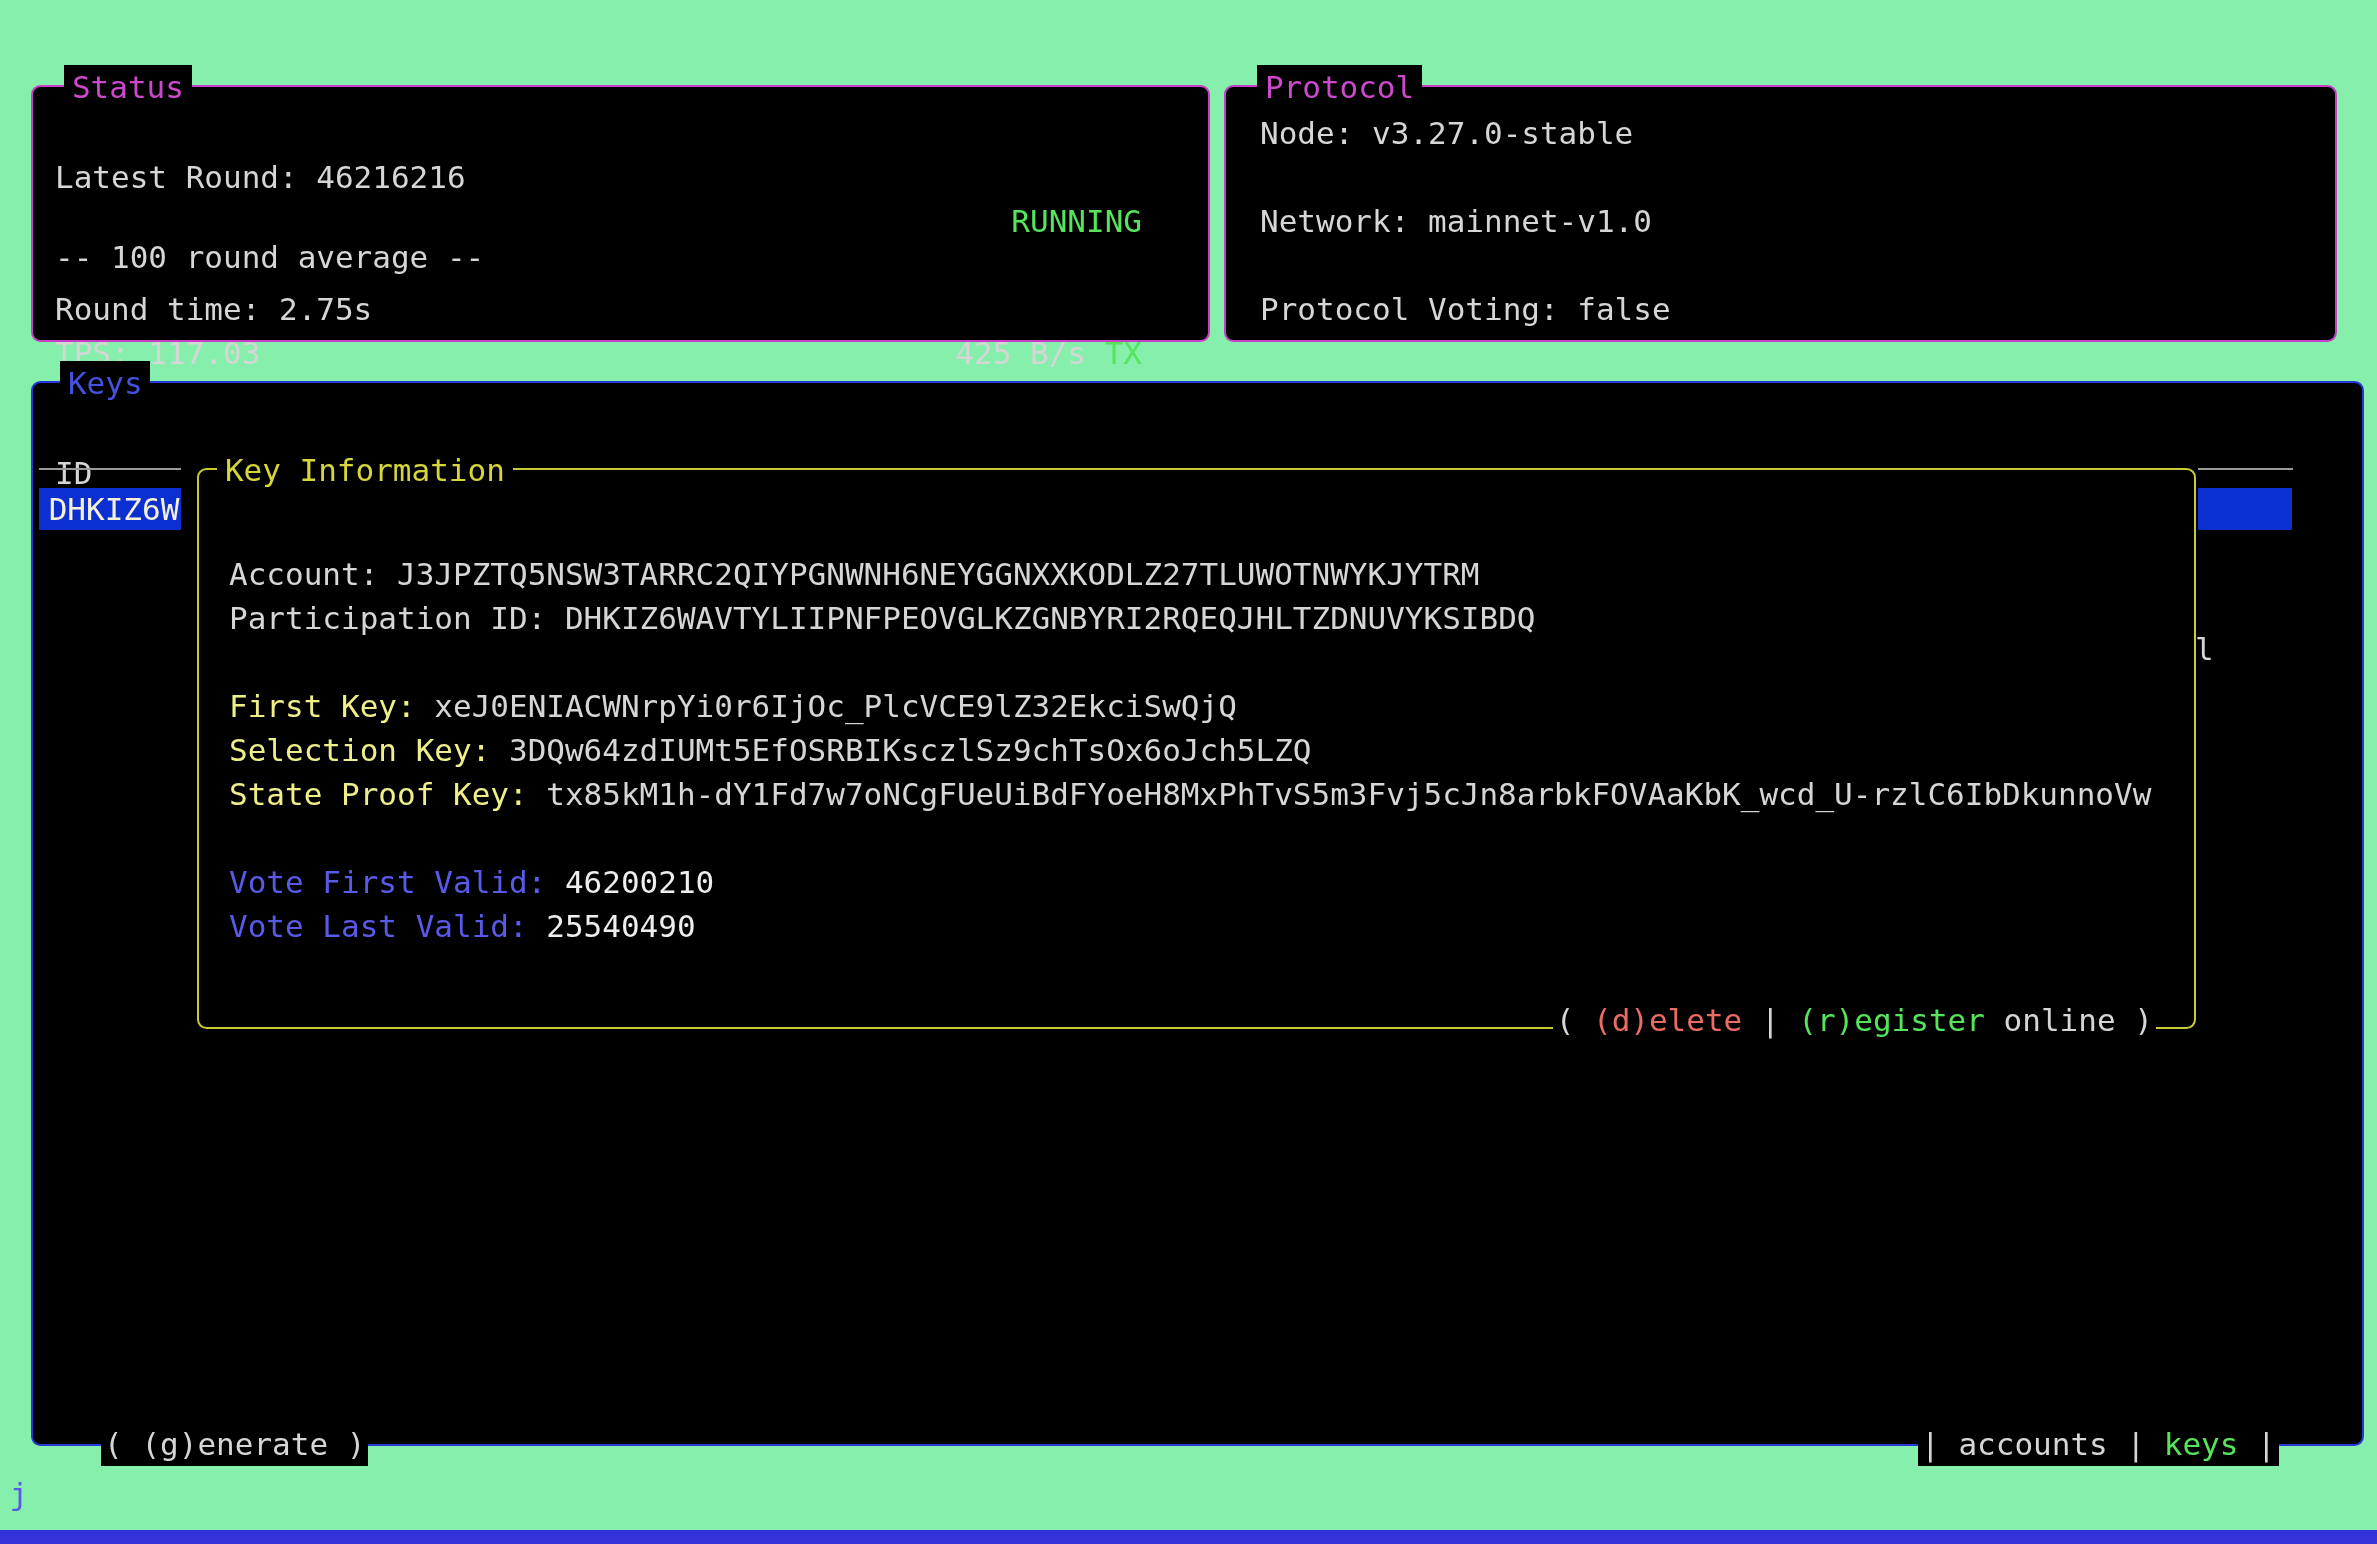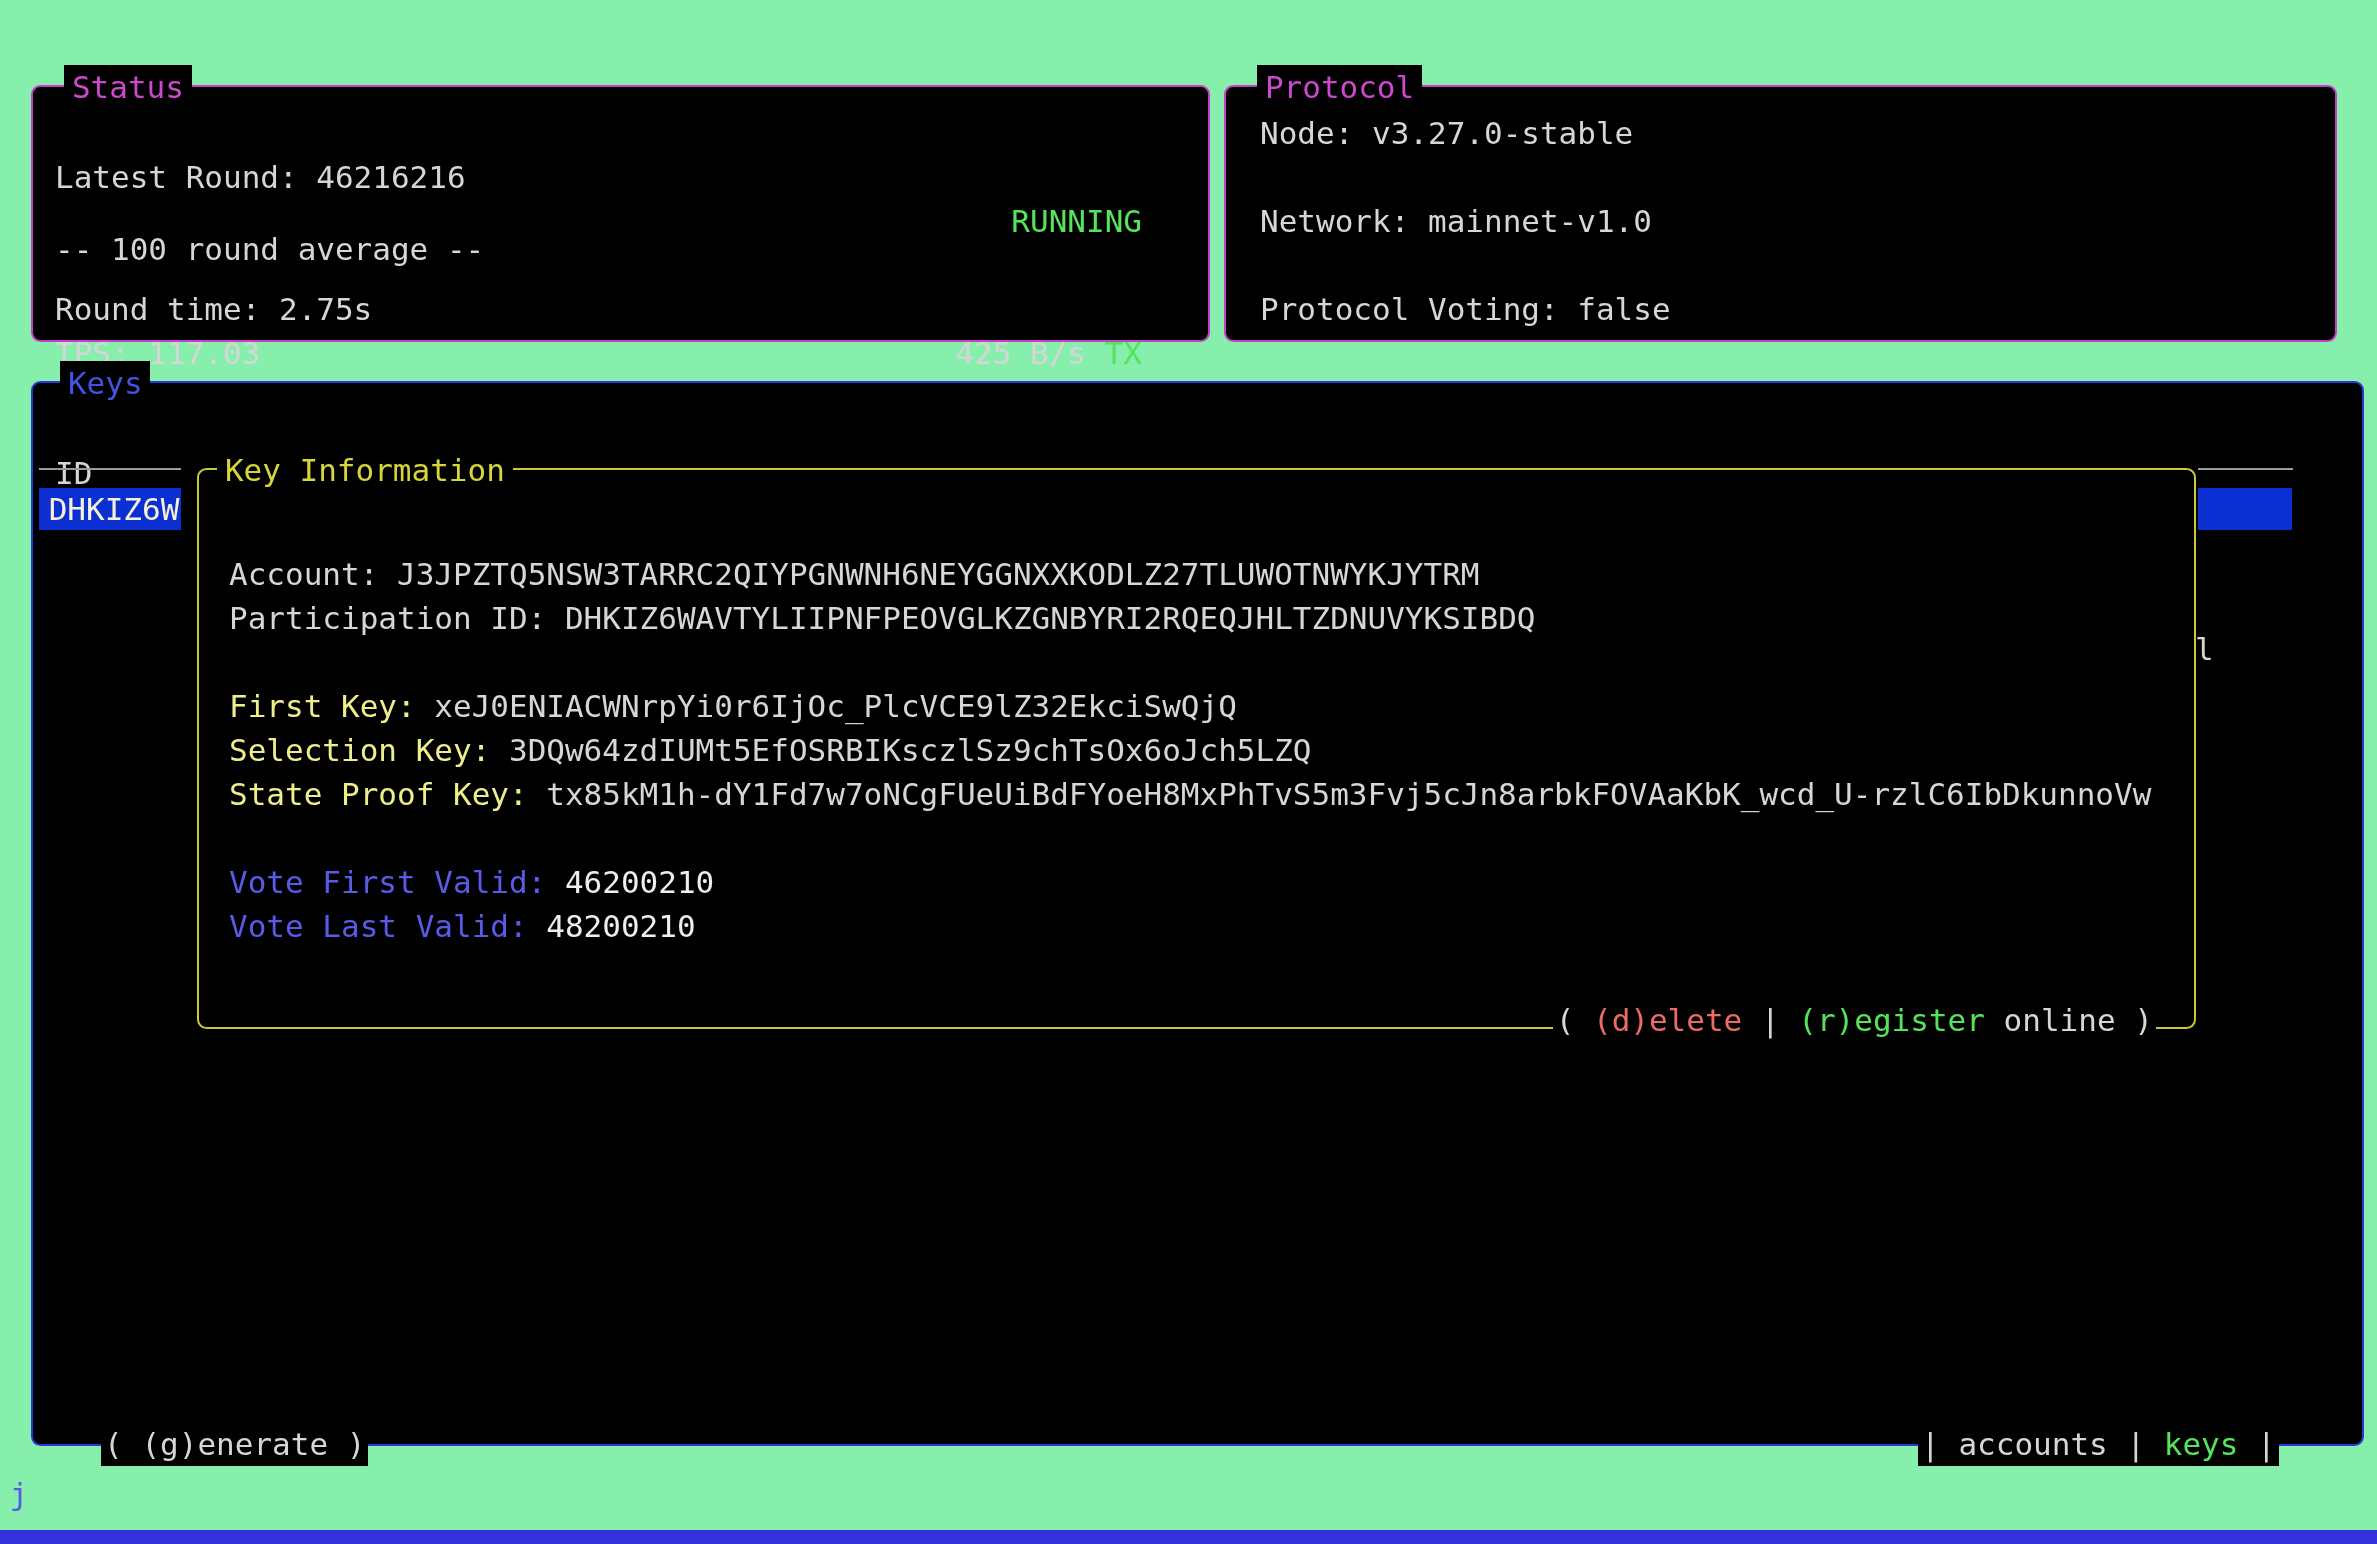--- a/index.html
+++ b/index.html
@@ -32,21 +32,21 @@
 <body>
 
 <div class="screen">
 
   <div class="panel b-magenta" style="left:31px;top:85px;width:1175px;height:253px;">
     <span class="ptitle magenta" style="left:31px;">Status</span>
     <div class="trow" style="top:23.6px;">
       <span class="abs gray" style="left:22px;">Latest Round: 46216216</span>
       <span class="abs green" style="right:66px;">RUNNING</span>
     </div>
-    <div class="trow" style="top:96px;">
+    <div class="trow" style="top:104px;">
       <span class="abs gray" style="left:22px;">-- 100 round average --</span>
     </div>
     <div class="trow" style="top:156px;">
       <span class="abs gray" style="left:22px;">Round time: 2.75s</span>
       <span class="abs" style="right:66px;"><span class="gray">425 B/s </span><span class="green">TX</span></span>
     </div>
     <div class="trow" style="top:200px;">
       <span class="abs gray" style="left:22px;">TPS: 117.03</span>
       <span class="abs" style="right:66px;"><span class="gray">640 KB/s </span><span class="green">RX</span></span>
     </div>
@@ -82,21 +82,21 @@
       <span class="ptitle yellow" style="left:18px;">Key Information</span>
 
       <div class="trow" style="top:82px;"><span class="abs" style="left:30px;"><span class="gray">Account: </span><span class="gray">J3JPZTQ5NSW3TARRC2QIYPGNWNH6NEYGGNXXKODLZ27TLUWOTNWYKJYTRM</span></span></div>
       <div class="trow" style="top:126px;"><span class="abs" style="left:30px;"><span class="gray">Participation ID: </span><span class="gray">DHKIZ6WAVTYLIIPNFPEOVGLKZGNBYRI2RQEQJHLTZDNUVYKSIBDQ</span></span></div>
 
       <div class="trow" style="top:214px;"><span class="abs" style="left:30px;"><span class="paleyellow">First Key: </span><span class="gray">xeJ0ENIACWNrpYi0r6IjOc_PlcVCE9lZ32EkciSwQjQ</span></span></div>
       <div class="trow" style="top:258px;"><span class="abs" style="left:30px;"><span class="paleyellow">Selection Key: </span><span class="gray">3DQw64zdIUMt5EfOSRBIKsczlSz9chTsOx6oJch5LZQ</span></span></div>
       <div class="trow" style="top:302px;"><span class="abs" style="left:30px;"><span class="paleyellow">State Proof Key: </span><span class="gray">tx85kM1h-dY1Fd7w7oNCgFUeUiBdFYoeH8MxPhTvS5m3Fvj5cJn8arbkFOVAaKbK_wcd_U-rzlC6IbDkunnoVw</span></span></div>
 
       <div class="trow" style="top:390px;"><span class="abs" style="left:30px;"><span class="bluelabel">Vote First Valid: </span><span class="white">46200210</span></span></div>
-      <div class="trow" style="top:434px;"><span class="abs" style="left:30px;"><span class="bluelabel">Vote Last Valid: </span><span class="white">48200210</span></span></div>
+      <div class="trow" style="top:434px;"><span class="abs" style="left:30px;"><span class="bluelabel">Vote Last Valid: </span><span class="white">25540490</span></span></div>
 
       <span class="abs onborder" style="top:528px;right:38px;"><span class="gray">( </span><span class="red">(d)elete</span><span class="gray"> | </span><span class="green">(r)egister</span><span class="gray"> online </span><span class="gray">)</span></span>
     </div>
 
     <span class="abs onborder gray" style="top:1039px;left:68px;z-index:6;">( (g)enerate )</span>
     <span class="abs onborder" style="top:1039px;left:1885px;z-index:6;"><span class="gray">| </span><span class="gray">accounts</span><span class="gray"> | </span><span class="green">keys</span><span class="gray"> |</span></span>
   </div>
 
   <span class="abs bluelabel" style="left:9.4px;top:1472px;">j</span>
 

